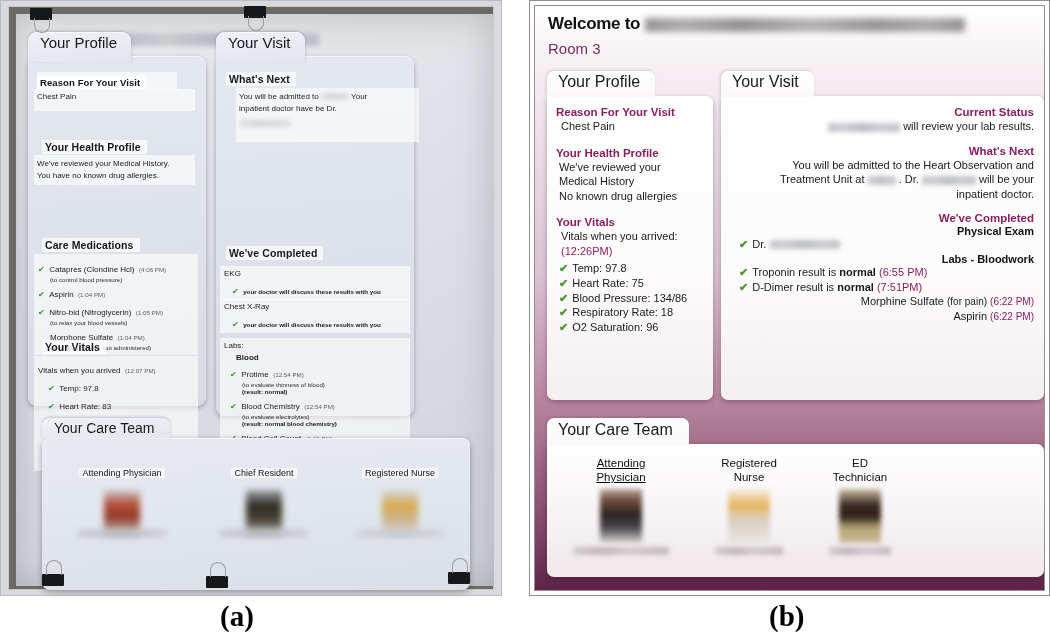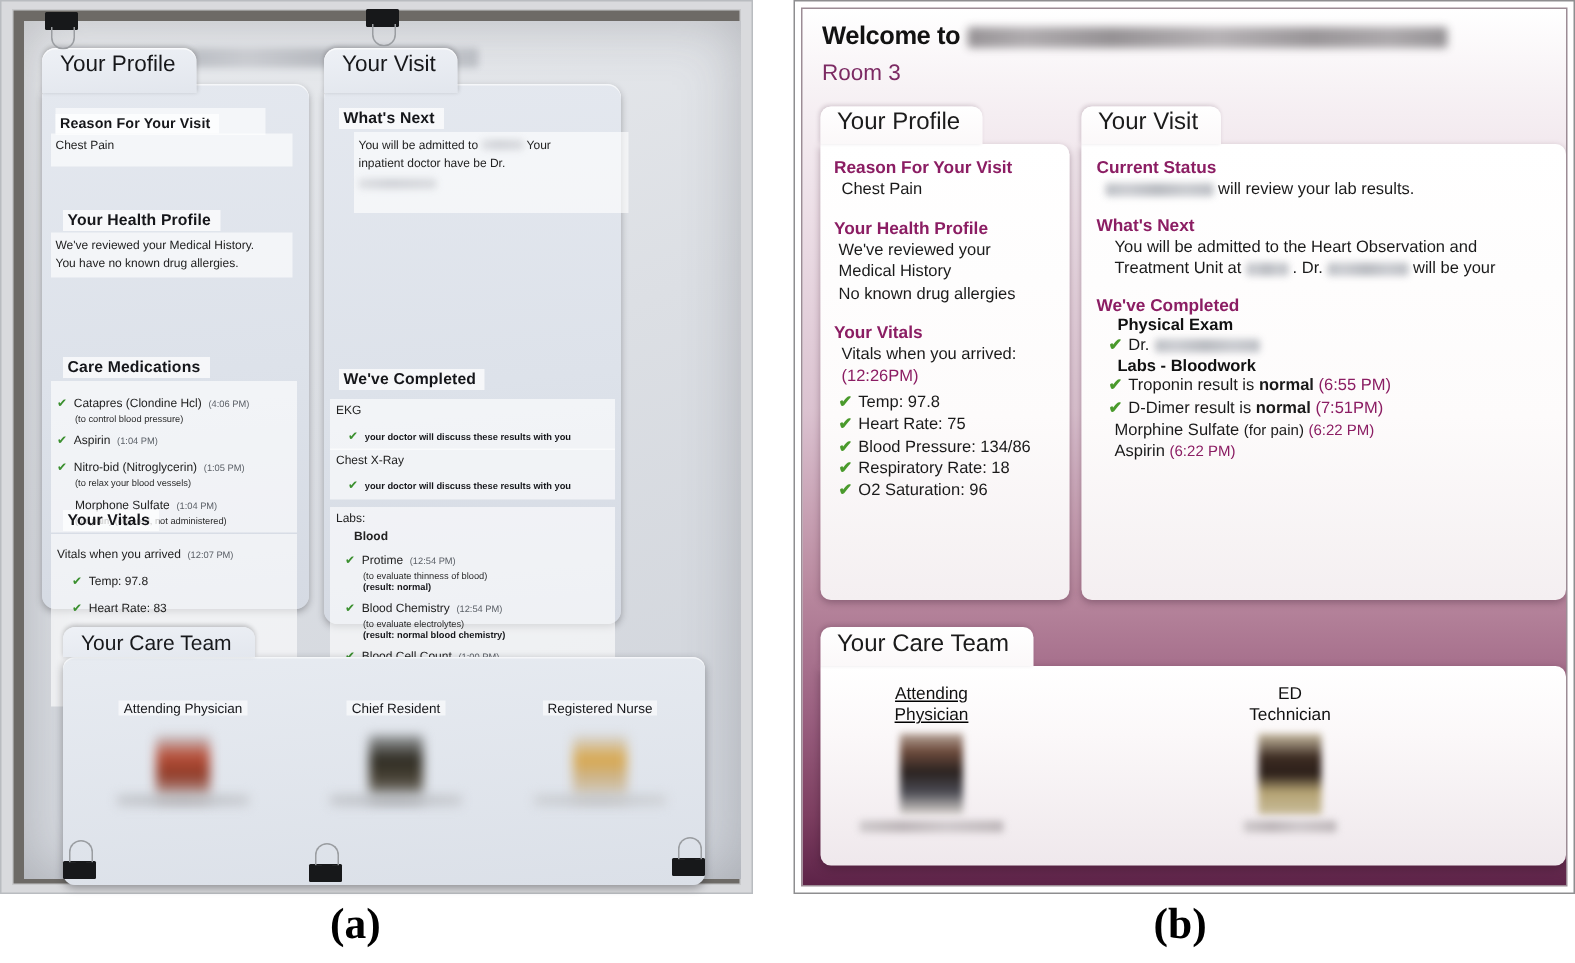--- a/index.html
+++ b/index.html
@@ -379,37 +379,38 @@
               </div>
             <div class="row" style="margin-left:3px;">
                 <span class="b-chk">✔</span>
                 <span class="b-t">O2 Saturation: 96</span>
               </div>
           </div>
         </div>
 
         <div class="bcard" style="left:186px;top:90px;width:323px;height:304px;">
           <div class="btab">Your Visit</div>
-          <div style="padding:10px 10px 0 10px;">
+          <div style="padding:10px 10px 0 10px;text-align:right;">
             <div class="b-h">Current Status</div>
             <div class="b-t" style="margin-left:6px;">
               <span class="redact" style="width:72px;height:9px;filter:blur(2.6px);"></span>
               <span>will review your lab results.</span>
             </div>
 
             <div class="b-h" style="margin-top:11px;">What's Next</div>
             <div class="b-t" style="margin-left:12px;">
               <div>You will be admitted to the Heart Observation and</div>
               <div>
                 <span>Treatment Unit at</span>
                 <span class="redact" style="width:28px;height:9px;filter:blur(2.4px);"></span>
                 <span>.  Dr.</span>
                 <span class="redact" style="width:54px;height:9px;filter:blur(2.4px);"></span>
                 <span>will be your</span>
               </div>
+              <div>inpatient doctor.</div>
             </div>
 
             <div class="b-h" style="margin-top:11px;">We've Completed</div>
             <div class="b-sub" style="margin-left:14px;">Physical Exam</div>
             <div class="row" style="margin-left:8px;">
               <span class="b-chk">✔</span>
               <span class="b-t">Dr.</span>
               <span class="redact" style="width:70px;height:9px;filter:blur(2.6px);margin-top:3px;"></span>
             </div>
 
@@ -448,20 +449,28 @@
 
           <div class="b-ct-col" style="left:14px;text-decoration:underline;">
             <div class="b-ct-role">
               <div>Attending</div>
               <div>Physician</div>
             </div>
             <div class="b-ct-photo" style="background:linear-gradient(180deg,#b9a79c 0%,#6d4b3c 22%,#2a2220 48%,#4a4a52 72%,#d9d4cf 100%);"></div>
             <div class="b-ct-name" style="width:96px;"></div>
           </div>
 
+          <div class="b-ct-col" style="left:142px;">
+            <div class="b-ct-role">
+              <div>Registered</div>
+              <div>Nurse</div>
+            </div>
+            <div class="b-ct-photo" style="background:linear-gradient(180deg,#f3efe9 0%,#e8b55e 30%,#d9cdbe 55%,#e7e5e4 100%);"></div>
+            <div class="b-ct-name" style="width:68px;"></div>
+          </div>
 
           <div class="b-ct-col" style="left:253px;">
             <div class="b-ct-role">
               <div>ED</div>
               <div>Technician</div>
             </div>
             <div class="b-ct-photo" style="background:linear-gradient(180deg,#cbbfa5 0%,#3b2a21 30%,#2b1f19 50%,#b4a272 72%,#c8bc9a 100%);"></div>
             <div class="b-ct-name" style="width:62px;"></div>
           </div>
 

